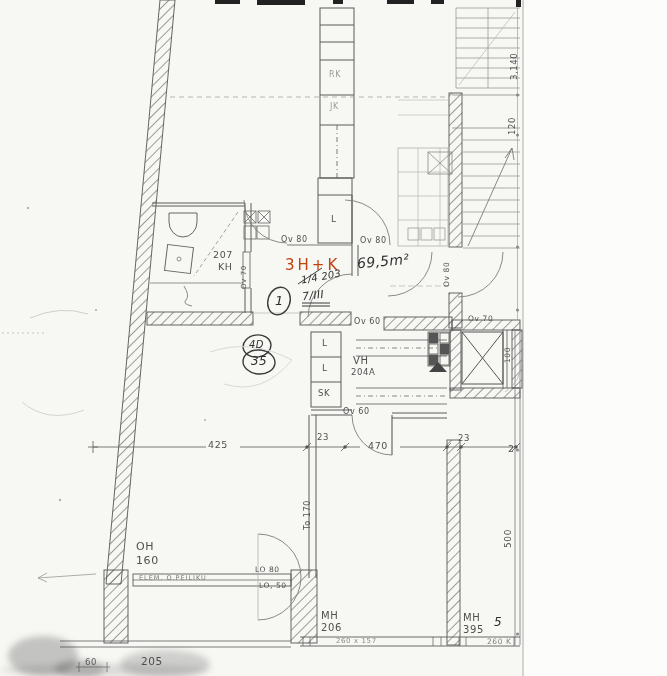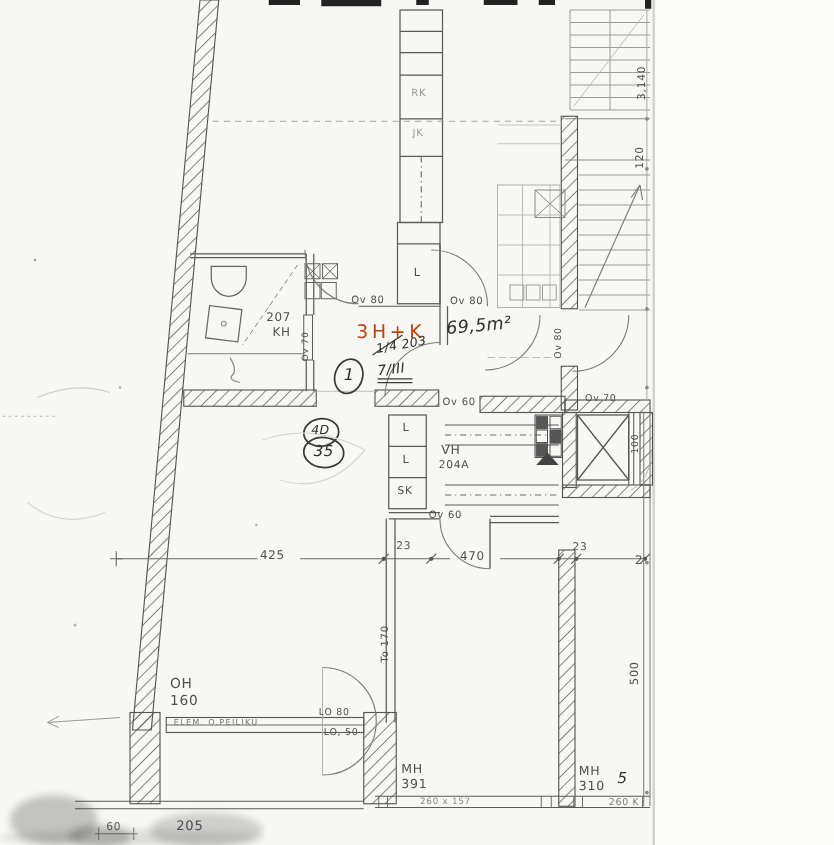--- a/index.html
+++ b/index.html
@@ -203,23 +203,23 @@
   <div class="lb hand" style="left:249px;top:340px;font-size:10px">4D</div>
   <div class="lb hand" style="left:251px;top:355px;font-size:12px">35</div>
 
   <div class="lb" style="left:213px;top:250px;font-size:9.5px">207</div>
   <div class="lb" style="left:218px;top:262px;font-size:9.5px">KH</div>
   <div class="lb" style="left:136px;top:541px;font-size:11px">OH</div>
   <div class="lb" style="left:136px;top:555px;font-size:11px">160</div>
   <div class="lb" style="left:353px;top:356px;font-size:10px">VH</div>
   <div class="lb" style="left:351px;top:368px;font-size:8.5px">204A</div>
   <div class="lb" style="left:321px;top:611px;font-size:10px">MH</div>
-  <div class="lb" style="left:321px;top:623px;font-size:10px">391</div>
+  <div class="lb" style="left:321px;top:623px;font-size:10px">206</div>
   <div class="lb" style="left:463px;top:613px;font-size:10px">MH</div>
-  <div class="lb" style="left:463px;top:625px;font-size:10px">310</div>
+  <div class="lb" style="left:463px;top:625px;font-size:10px">395</div>
   <div class="lb hand" style="left:494px;top:616px;font-size:12px">5</div>
   <div class="lb" style="left:141px;top:656px;font-size:10.5px">205</div>
 
   <div class="lb" style="left:331px;top:215px;font-size:9px">L</div>
   <div class="lb" style="left:322px;top:339px;font-size:9px">L</div>
   <div class="lb" style="left:322px;top:364px;font-size:9px">L</div>
   <div class="lb" style="left:318px;top:389px;font-size:8.5px">SK</div>
   <div class="lb faint" style="left:329px;top:71px;font-size:8px">RK</div>
   <div class="lb faint" style="left:330px;top:103px;font-size:8px">JK</div>
 

